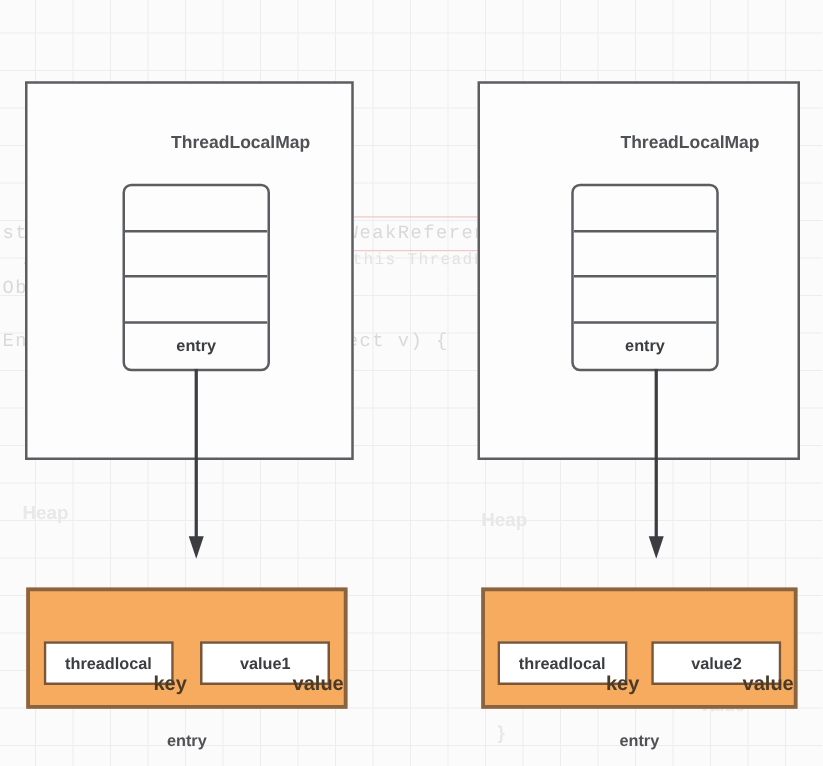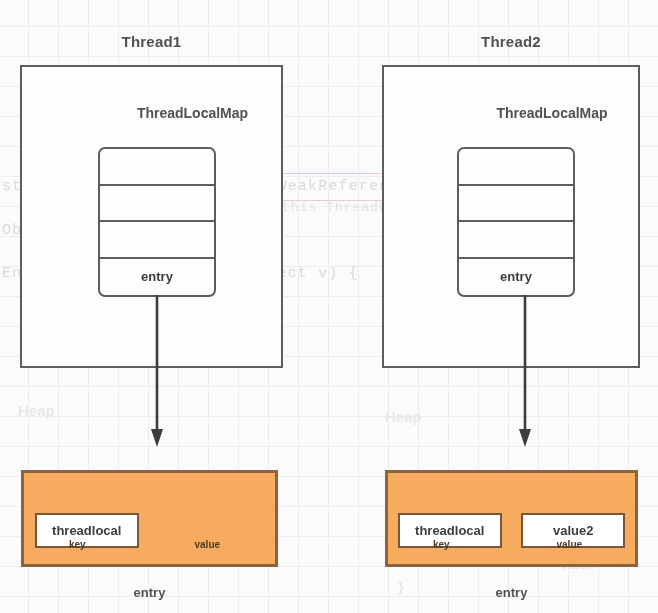--- a/index.html
+++ b/index.html
@@ -178,25 +178,24 @@
     font-weight: bold;
     color: #3b3d40;
     margin-top: 19px;
   }
 
   .slot-caption {
     position: absolute;
     top: 66px;
     left: 0;
     width: 100%;
-    text-align: left;
-    font-size: 10px;
+    text-align: right;
+    font-size: 16px;
     font-weight: bold;
     color: #4a3a26;
-    padding-left: 45px;
   }
 
   .entry-caption {
     position: absolute;
     top: 585px;
     font-size: 13px;
     font-weight: bold;
     color: #4f5154;
     text-align: center;
   }
@@ -218,21 +217,20 @@
   <div class="wm-redbox"></div>
 
   <div class="wm-label wm-heap-left">Heap</div>
   <div class="wm-label wm-heap-right">Heap</div>
   <div class="wm-label wm-entry-right">Entry</div>
   <div class="wm-label wm-value-a">value</div>
   <div class="wm-label wm-value-b">Object value</div>
   <div class="wm-label wm-value-c">value</div>
   <div class="wm-label wm-brace">}</div>
 
-  <div class="thread-title" id="thread1-title">Thread1</div>
 
   <div class="thread-box" id="thread1-box">
     <div class="map-title">ThreadLocalMap</div>
     <div class="stack">
       <div class="stack-row"></div>
       <div class="stack-row"></div>
       <div class="stack-row"></div>
       <div class="stack-row">entry</div>
     </div>
   </div>
@@ -241,26 +239,26 @@
     <line x1="7" y1="0" x2="7" y2="136" stroke="#3b3d40" stroke-width="2.6"></line>
     <polygon points="7,152 1,134 13,134" fill="#3b3d40"></polygon>
   </svg>
 
   <div class="entry-box" id="entry-box-1">
     <div class="entry-half left">
       <div class="slot">threadlocal</div>
       <div class="slot-caption">key</div>
     </div>
     <div class="entry-half right">
+      <div class="slot">value1</div>
       <div class="slot-caption">value</div>
     </div>
   </div>
   <div class="entry-caption" id="entry-caption-1">entry</div>
 
-  <div class="thread-title" id="thread2-title">Thread2</div>
 
   <div class="thread-box" id="thread2-box">
     <div class="map-title">ThreadLocalMap</div>
     <div class="stack">
       <div class="stack-row"></div>
       <div class="stack-row"></div>
       <div class="stack-row"></div>
       <div class="stack-row">entry</div>
     </div>
   </div>

